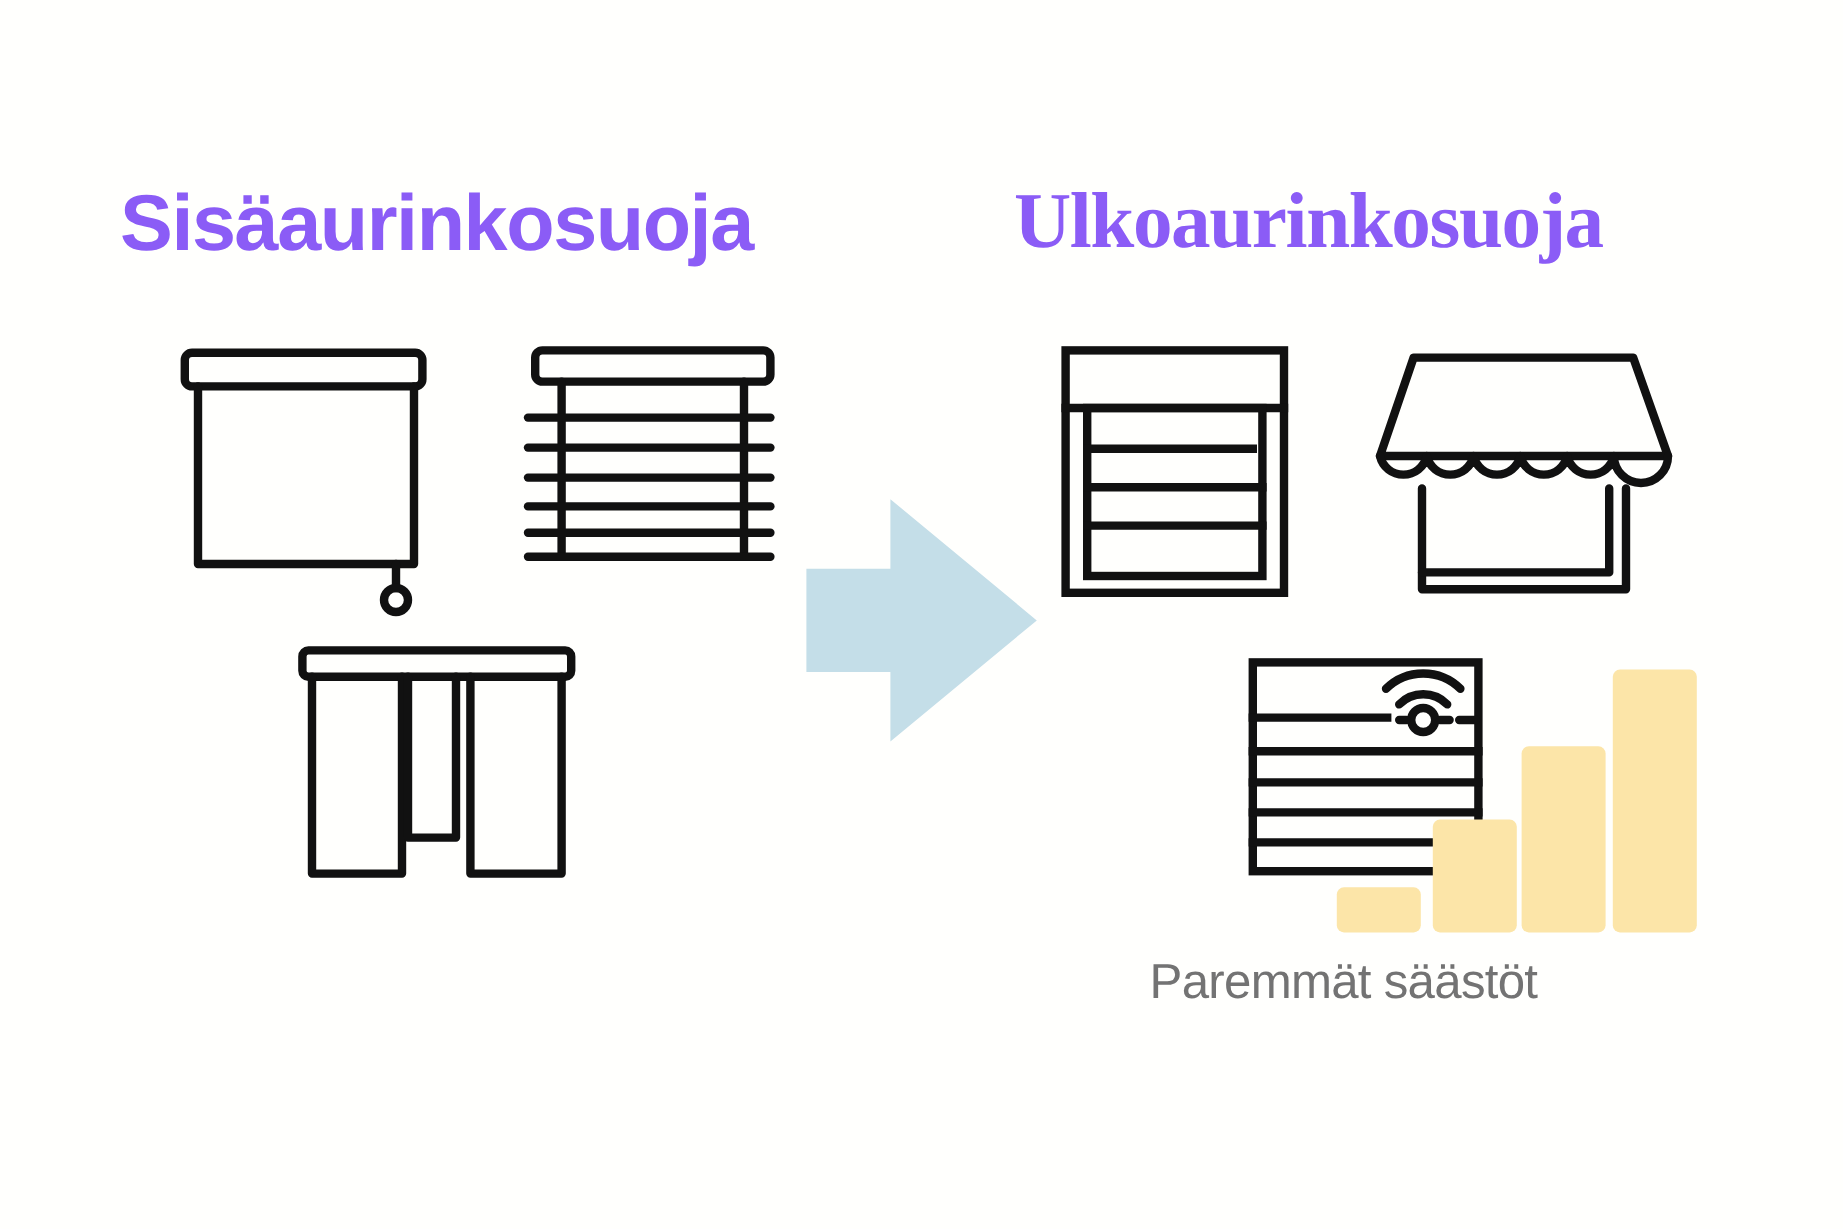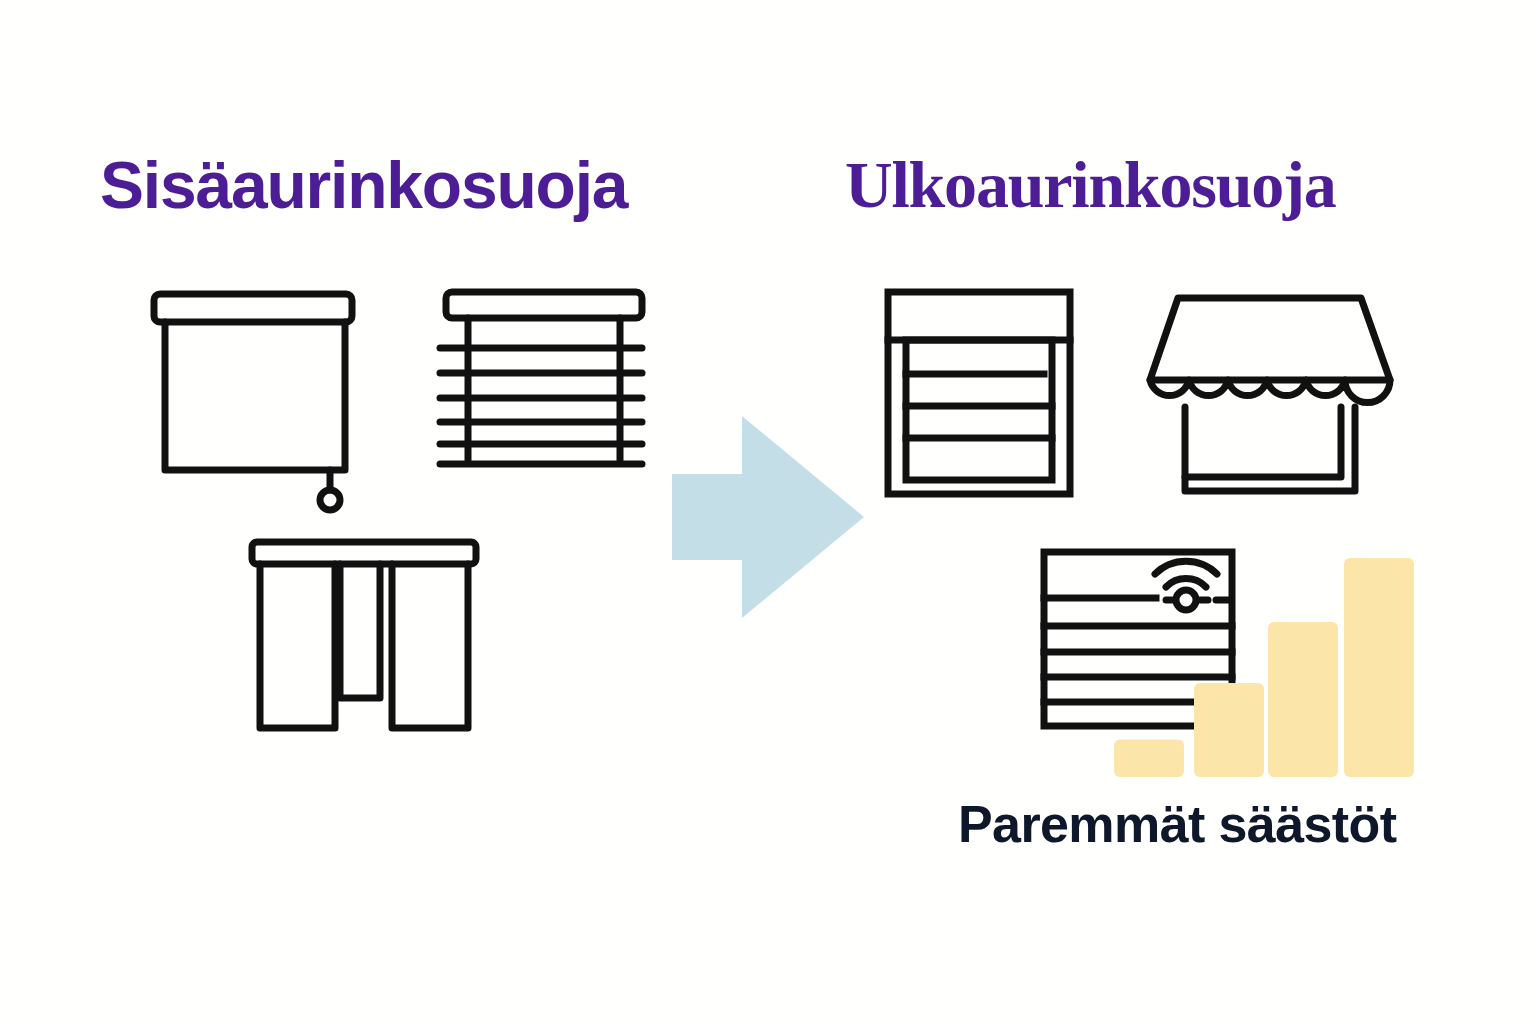--- a/index.html
+++ b/index.html
@@ -15,36 +15,36 @@
     background: #fffffd;
     overflow: hidden;
     font-family: "Liberation Sans", sans-serif;
   }
   .heading {
     position: absolute;
     font-family: "Liberation Sans", sans-serif;
     font-size: 66px;
     font-weight: 600;
     letter-spacing: -1.2px;
-    color: #4c1d95;
+    color: #8b5cf6;
     white-space: nowrap;
     line-height: 1;
   }
   #title-left  { left: 100px; top: 152px; }
   #title-right { left: 845px; top: 152px; font-family: Liberation Serif, serif; }
 
   .caption {
     position: absolute;
     left: 958px;
     top: 798px;
     font-family: "Liberation Sans", sans-serif;
-    font-size: 52px;
-    font-weight: 700;
+    font-size: 41px;
+    font-weight: 400;
     letter-spacing: -0.6px;
-    color: #0f172a;
+    color: #737373;
     white-space: nowrap;
     line-height: 1;
   }
 
   .icon-svg {
     position: absolute;
     display: block;
   }
 
   

